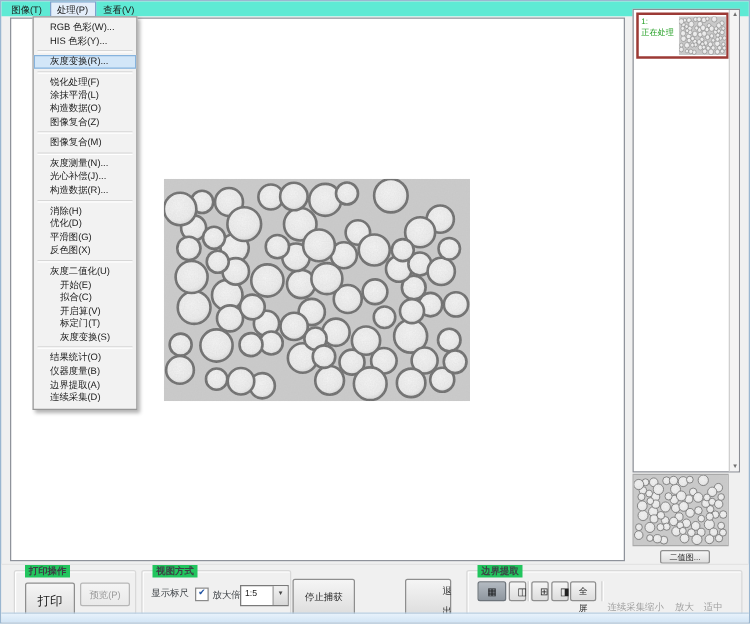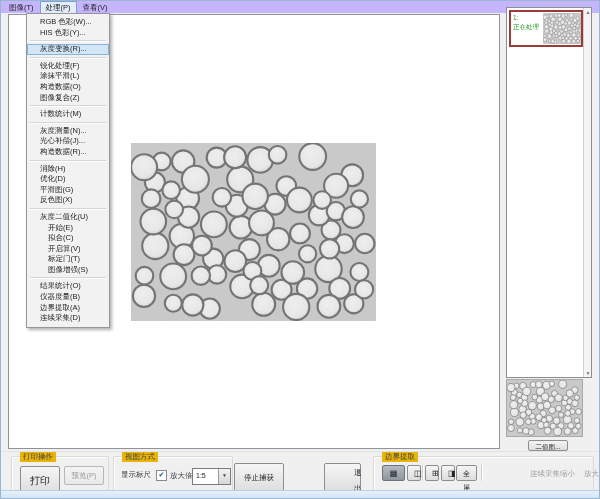--- a/index.html
+++ b/index.html
@@ -3,21 +3,21 @@
 <meta charset="utf-8">
 <style>
   html,body{margin:0;padding:0;}
   .screen{position:relative;width:600px;height:499px;background:#f0f0f0;
     font-family:"Liberation Sans","DejaVu Sans",sans-serif;color:#1a1a1a;
     overflow:hidden;border:1px solid #9ab6d0;box-sizing:border-box;}
   .abs{position:absolute;box-sizing:border-box;}
 
   
   .menubar{left:0;top:0;width:600px;height:12px;display:flex;align-items:center;
-    padding-left:2px;background:#c4b5fd;font-size:7.5px;}
+    padding-left:2px;background:#5eead4;font-size:7.5px;}
   .mb-item{padding:0 5px;height:11px;line-height:11px;border:1px solid transparent;white-space:nowrap;}
   .mb-item.active{background:#e4eefa;border:1px solid #7da2ce;}
 
   
   .canvas{left:7px;top:13px;width:492px;height:435px;background:#ffffff;border:1px solid #8f939b;}
   .micrograph-main{left:130px;top:142px;width:245px;height:178px;}
   .micrograph-host{width:100%;height:100%;overflow:hidden;}
 
   
   .menu-popup{left:25px;top:12px;width:84px;background:#f2f2f2;border:1px solid #979797;
@@ -41,29 +41,29 @@
   
   .btn{background:linear-gradient(#f5f5f5,#dddddd);border:1px solid #8e8e8e;border-radius:2px;
     text-align:center;color:#222;cursor:default;}
   .btn.disabled{color:#9b9b9b;border-color:#b7b7b7;background:linear-gradient(#f4f4f4,#e9e9e9);}
   .btn.focused{border:1px solid #2f9bd4;background:linear-gradient(#eaf6fd,#bee6fd);box-shadow:0 0 0 1px #a8dcf5 inset;}
   .btn.pressed{background:linear-gradient(#b3bac1,#8f979f);color:#16181a;border-color:#6d747b;}
 
   
   .toolbar{left:0;top:450px;width:600px;height:42px;background:#f0f0f0;border-top:1px solid #e3e3e3;}
   .groupbox{position:absolute;border:1px solid #d9d9d9;box-shadow:1px 1px 0 #ffffff inset;border-radius:2px;}
-  .gb-label{position:absolute;top:-5px;left:8px;background:#eab308;padding:0 3px;font-size:7.5px;color:#3c4045;white-space:nowrap;}
+  .gb-label{position:absolute;top:-5px;left:8px;background:#22c55e;padding:0 3px;font-size:7.5px;color:#3c4045;white-space:nowrap;font-weight:bold;}
   .tb-text{font-size:7.5px;color:#3c4045;white-space:nowrap;}
   .checkbox{width:9px;height:9px;border:1px solid #8a8a8a;background:#fff;font-size:7px;line-height:8px;text-align:center;color:#1c4fa0;}
   .combo{background:#fff;border:1px solid #7a7a7a;font-size:7px;line-height:13px;padding-left:3px;position:relative;}
   .combo .arrow{position:absolute;right:0;top:0;bottom:0;width:11px;background:linear-gradient(#f2f2f2,#d8d8d8);
     border-left:1px solid #9a9a9a;font-size:5px;line-height:13px;text-align:center;color:#444;}
   .action-btn{position:absolute;top:11px;height:30px;font-size:7.5px;line-height:16px;}
   .mode-btn{position:absolute;top:8px;height:16px;font-size:8px;line-height:14px;}
-  .mode-label{position:absolute;top:12px;font-size:7.5px;color:#a0a0a0;white-space:nowrap;margin-left:44px;}
+  .mode-label{position:absolute;top:24px;font-size:7.5px;color:#a0a0a0;white-space:nowrap;}
   .vline{position:absolute;top:8px;height:16px;width:0;border-left:1px solid #cfcfcf;border-right:1px solid #ffffff;}
 
   .statusbar{left:0;bottom:0;width:600px;height:8px;background:linear-gradient(#e7f2fb,#d2e4f5);border-top:1px solid #b9cfe4;}
 </style>
 </head>
 <body>
 
 <div class="screen">
 
   <div class="abs menubar">
@@ -166,37 +166,37 @@
       <div class="menu-item">RGB 色彩(W)...</div>
       <div class="menu-item">HIS 色彩(Y)...</div>
       <div class="menu-sep"></div>
       <div class="menu-item hl">灰度变换(R)...</div>
       <div class="menu-sep"></div>
       <div class="menu-item">锐化处理(F)</div>
       <div class="menu-item">涂抹平滑(L)</div>
       <div class="menu-item">构造数据(O)</div>
       <div class="menu-item">图像复合(Z)</div>
       <div class="menu-sep"></div>
-      <div class="menu-item">计数统计(M)</div>
+      <div class="menu-item">图像复合(M)</div>
       <div class="menu-sep"></div>
       <div class="menu-item">灰度测量(N)...</div>
       <div class="menu-item">光心补偿(J)...</div>
       <div class="menu-item">构造数据(R)...</div>
       <div class="menu-sep"></div>
       <div class="menu-item">消除(H)</div>
       <div class="menu-item">优化(D)</div>
       <div class="menu-item">平滑图(G)</div>
       <div class="menu-item">反色图(X)</div>
       <div class="menu-sep"></div>
       <div class="menu-item">灰度二值化(U)</div>
       <div class="menu-item indent">开始(E)</div>
       <div class="menu-item indent">拟合(C)</div>
       <div class="menu-item indent">开启算(V)</div>
       <div class="menu-item indent">标定门(T)</div>
-      <div class="menu-item indent">图像增强(S)</div>
+      <div class="menu-item indent">灰度变换(S)</div>
       <div class="menu-sep"></div>
       <div class="menu-item">结果统计(O)</div>
       <div class="menu-item">仪器度量(B)</div>
       <div class="menu-item">边界提取(A)</div>
       <div class="menu-item">连续采集(D)</div>
     </div>
 
   <div class="abs thumb-list">
     <div class="abs thumb-sel">
       <div class="thumb-sel-label">

